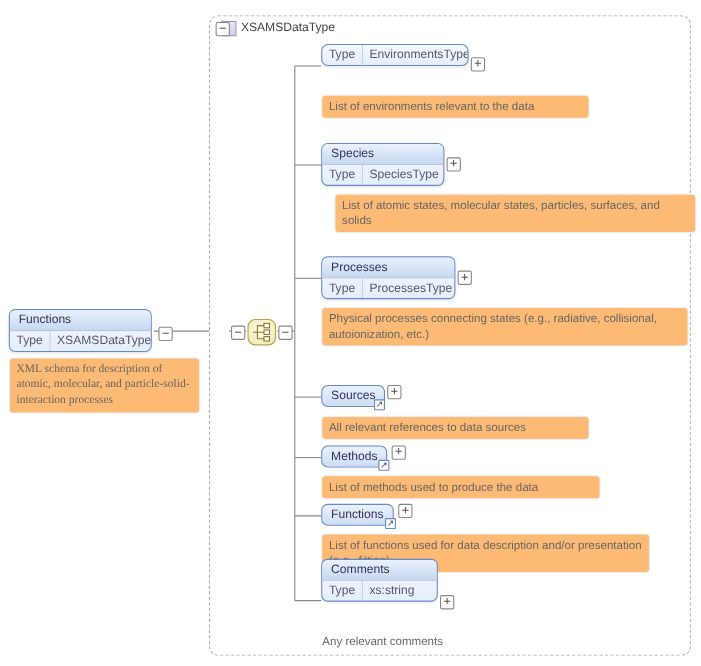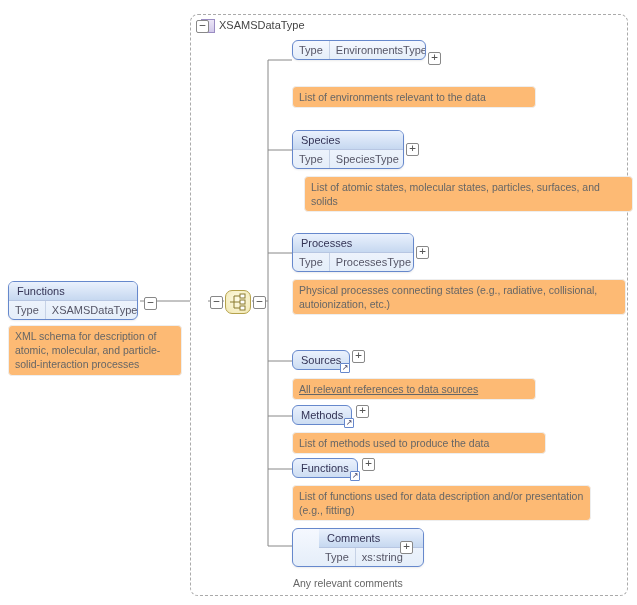--- a/index.html
+++ b/index.html
@@ -136,21 +136,21 @@
   </g>
 </svg>
 
 <div class="node-box" style="left:8px; top:281px; width:128px;">
   <div class="node-title">Functions</div>
   <div class="node-row">
     <div class="cell">Type</div>
     <div class="cell">XSAMSDataType</div>
   </div>
 </div>
-<div class="desc" style="left:8px; top:325px; width:160px;">XML schema for description of atomic, molecular, and particle-solid-interaction processes</div>
+<div class="desc" style="left:8px; top:325px; width:160px;font-family:Liberation Serif, serif;">XML schema for description of atomic, molecular, and particle-solid-interaction processes</div>
 
 <div class="toggle" style="left:144px; top:297px;">−</div>
 
 <div class="type-group" style="left:190px; top:14px; width:436px; height:576px;">
   <div class="type-group-icon"></div>
   <div class="type-group-label">XSAMSDataType</div>
 </div>
 
 <div class="toggle" style="left:196px; top:20px;">−</div>
 
@@ -198,37 +198,37 @@
   </div>
 </div>
 <div class="toggle" style="left:416px; top:246px;">+</div>
 <div class="desc" style="left:292px; top:279px; width:320px;">Physical processes connecting states (e.g., radiative, collisional, autoionization, etc.)</div>
 
 <div class="small-box" style="left:292px; top:350px;">
   <span>Sources</span>
 </div>
 <div class="link-arrow" style="left:340px; top:363px;">↗</div>
 <div class="toggle" style="left:352px; top:350px;">+</div>
-<div class="desc" style="left:292px; top:378px; width:230px;text-decoration:underline;">All relevant references to data sources</div>
+<div class="desc" style="left:292px; top:378px; width:230px;">All relevant references to data sources</div>
 
 <div class="small-box" style="left:292px; top:405px;">
   <span>Methods</span>
 </div>
 <div class="link-arrow" style="left:344px; top:418px;">↗</div>
 <div class="toggle" style="left:356px; top:405px;">+</div>
 <div class="desc" style="left:292px; top:432px; width:240px;">List of methods used to produce the data</div>
 
 <div class="small-box" style="left:292px; top:458px;">
   <span>Functions</span>
 </div>
 <div class="link-arrow" style="left:350px; top:471px;">↗</div>
 <div class="toggle" style="left:362px; top:458px;">+</div>
 <div class="desc" style="left:292px; top:485px; width:285px;">List of functions used for data description and/or presentation (e.g., fitting)</div>
 
-<div class="node-box" style="left:292px; top:528px; width:104px;padding-left:26px;">
+<div class="node-box" style="left:292px; top:508px; width:104px;">
   <div class="node-title">Comments</div>
   <div class="node-row">
     <div class="cell">Type</div>
     <div class="cell">xs:string</div>
   </div>
 </div>
 <div class="toggle" style="left:400px; top:541px;">+</div>
 <div class="desc plain" style="left:292px; top:572px; width:170px;">Any relevant comments</div>
 
 </body></html>

